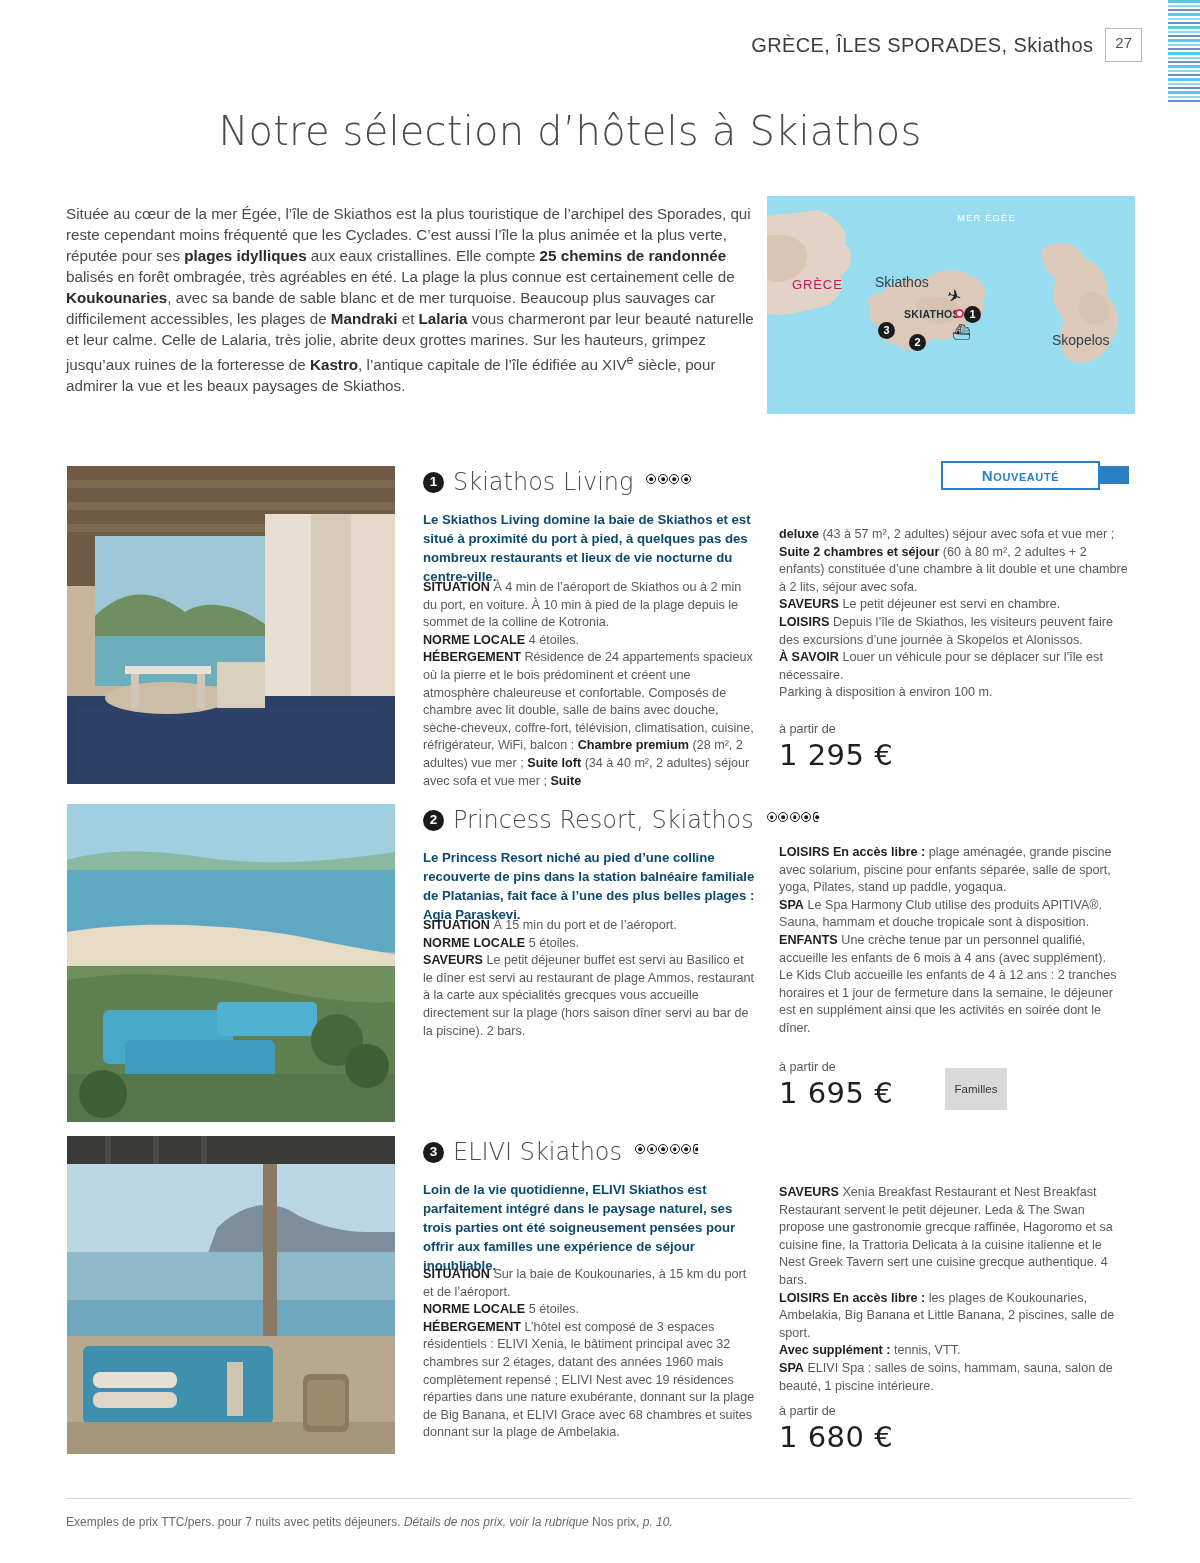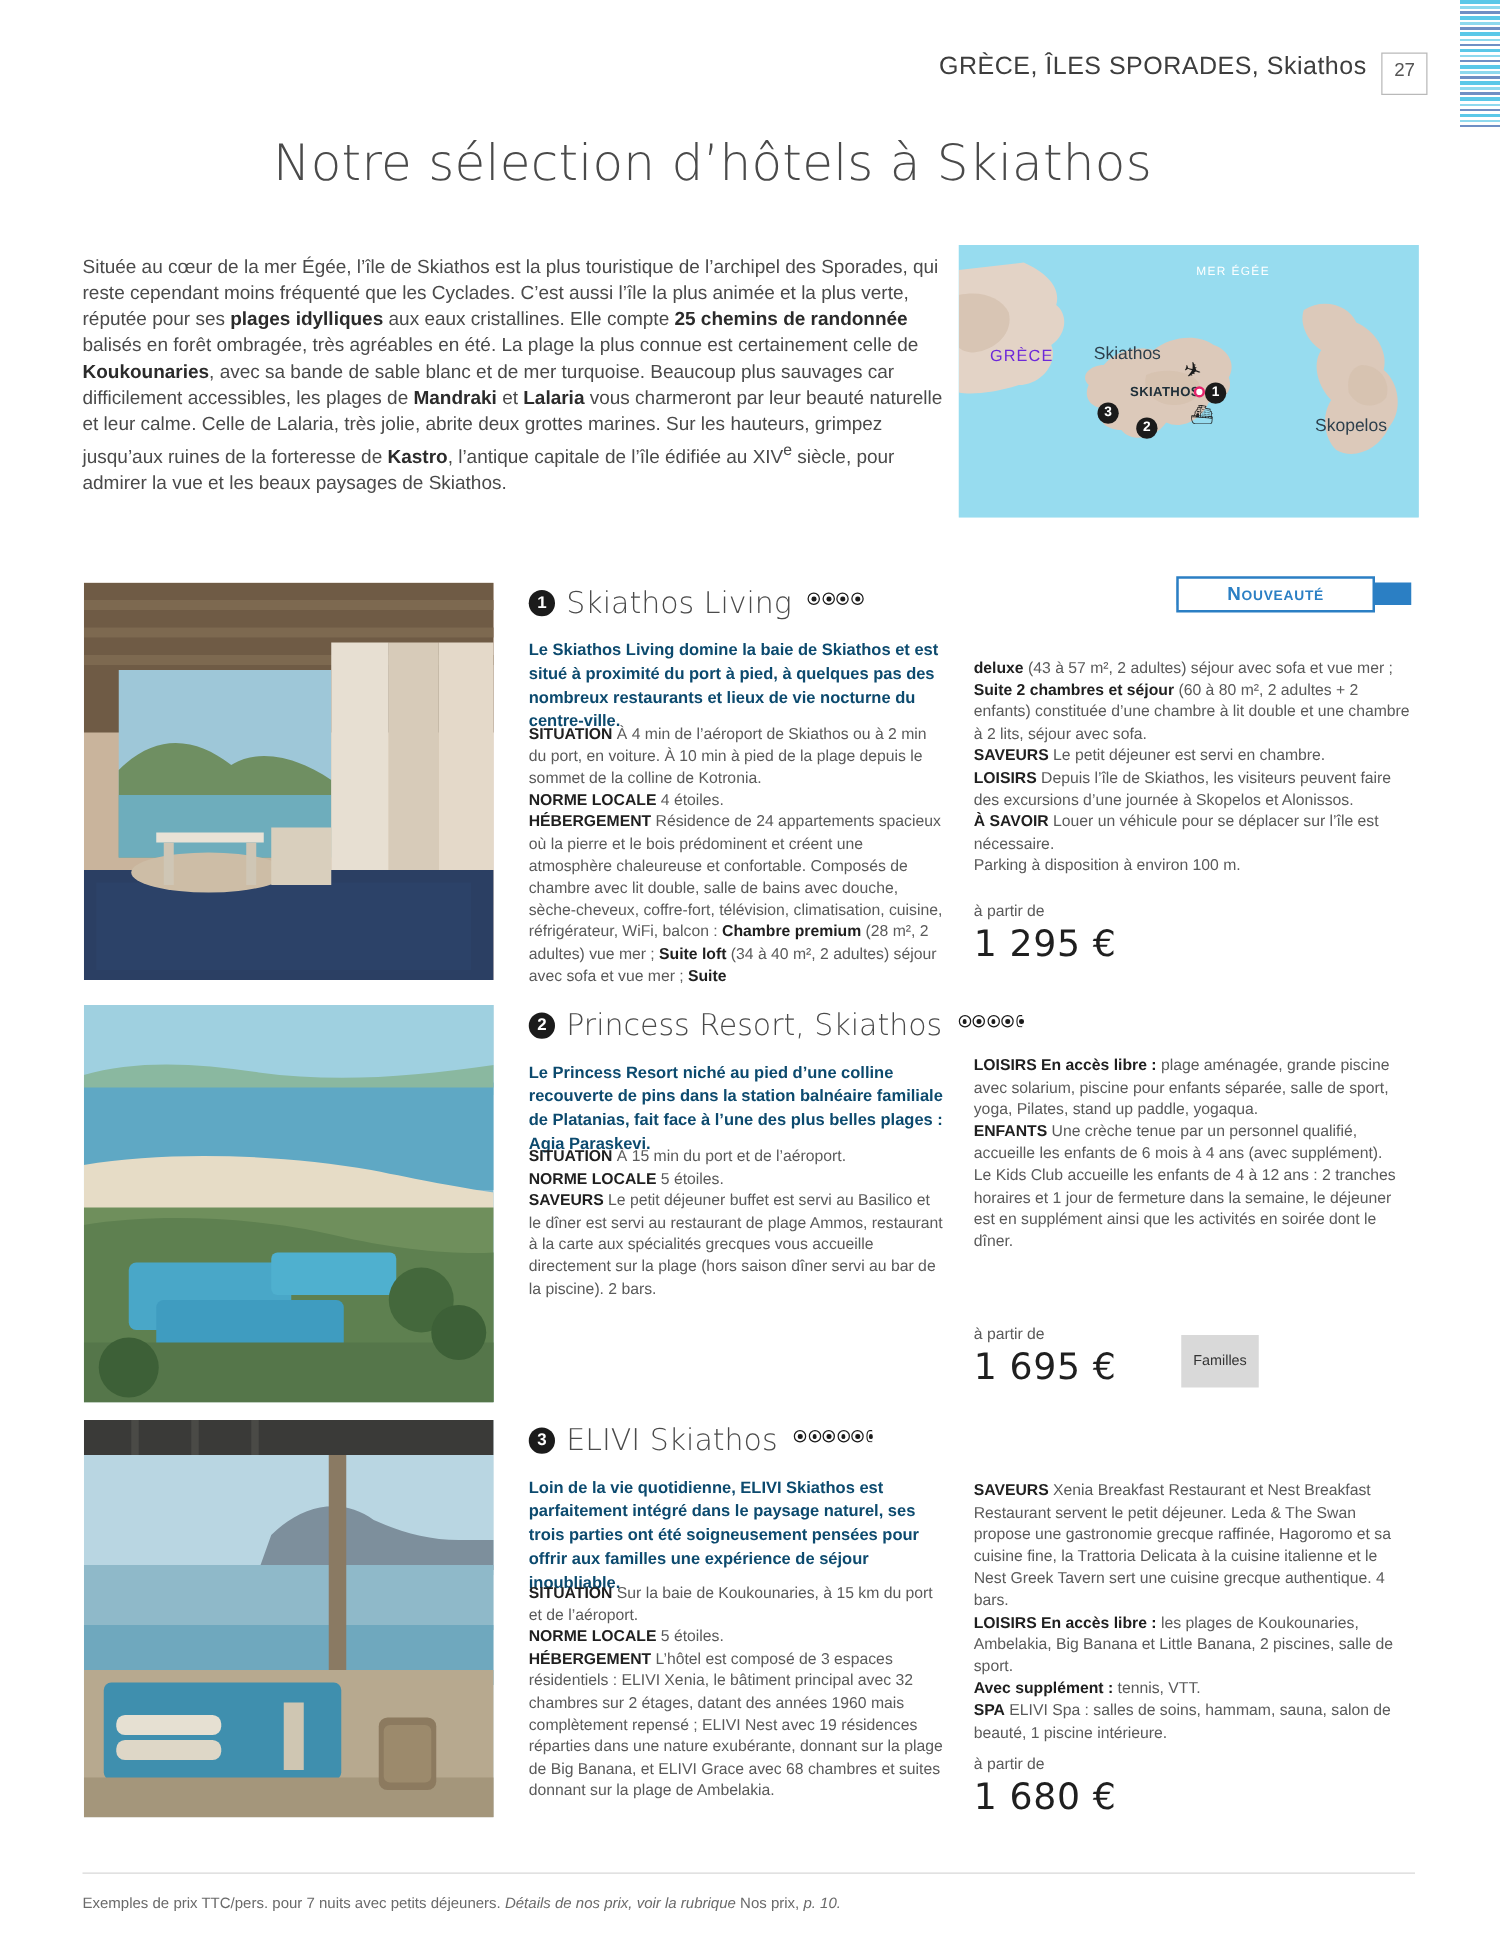--- a/index.html
+++ b/index.html
@@ -22,22 +22,22 @@
         #ffffff 3px, #ffffff 5px,
         #8fd9ee 5px, #8fd9ee 7px,
         #ffffff 7px, #ffffff 9px,
         #6f8fc4 9px, #6f8fc4 11px,
         #ffffff 11px, #ffffff 13px
       );
   }
 
   
   .header {
-    position: absolute; top: 42px; right: 58px;
-    display: flex; gap: 12px;
+    position: absolute; top: 28px; right: 58px;
+    display: flex; align-items: center; gap: 12px;
   }
   .header-title {
     font-size: 20px; letter-spacing: .4px; color: #3d3d3d;
     font-weight: 400; white-space: nowrap;
   }
   .page-num {
     border: 1px solid #b9b9b9; color: #555;
     font-size: 15px; line-height: 1;
     padding: 6px 9px 11px; min-width: 30px; text-align: center;
   }
@@ -63,21 +63,21 @@
     position: absolute; top: 196px; left: 767px;
     width: 368px; height: 218px;
     background: #97dcef; overflow: hidden;
   }
   .map svg { display:block; width: 368px; height: 218px; }
   .map-label {
     position: absolute; font-family: "Liberation Sans", sans-serif;
     color: #2a3b46; pointer-events: none;
   }
   .lbl-mer { top: 16px; left: 190px; font-size: 9.5px; letter-spacing: 1.1px; color: #ffffff; }
-  .lbl-grece { top: 81px; left: 25px; font-size: 13px; letter-spacing: .9px; color: #6d28d9; }
+  .lbl-grece { top: 81px; left: 25px; font-size: 13px; letter-spacing: .9px; color: #be185d; }
   .lbl-skiathos-isl { top: 78px; left: 108px; font-size: 14px; color: #2d3f4c; }
   .lbl-skiathos-town { top: 112px; left: 137px; font-size: 10.5px; font-weight: 700; letter-spacing: .3px; color: #20303a; }
   .lbl-skopelos { top: 136px; left: 285px; font-size: 14px; color: #2d3f4c; }
   .map-pin {
     position: absolute; width: 17px; height: 17px; border-radius: 50%;
     background: #1b1b1b; color: #fff; font-size: 11px; font-weight: 700;
     display: flex; align-items: center; justify-content: center;
     line-height: 1;
   }
   .pin1 { top: 110px; left: 197px; }
@@ -352,20 +352,22 @@
          <span>À 15 min du port et de l’aéroport.</span></p>
       <p><b>NORME LOCALE</b>
          <span>5 étoiles.</span></p>
       <p><b>SAVEURS</b>
          <span>Le petit déjeuner buffet est servi au Basilico et le dîner est servi au restaurant de plage Ammos, restaurant à la carte aux spécialités grecques vous accueille directement sur la plage (hors saison dîner servi au bar de la piscine). 2 bars.</span></p>
     </div>
 
     <div class="col-right" style="top:40px;">
       <p><b>LOISIRS En accès libre :</b>
          <span>plage aménagée, grande piscine avec solarium, piscine pour enfants séparée, salle de sport, yoga, Pilates, stand up paddle, yogaqua.</span></p>
+      <p><b>SPA</b>
+         <span>Le Spa Harmony Club utilise des produits APITIVA®. Sauna, hammam et douche tropicale sont à disposition.</span></p>
       <p><b>ENFANTS</b>
          <span>Une crèche tenue par un personnel qualifié, accueille les enfants de 6 mois à 4 ans (avec supplément).</span></p>
       <p><span>Le Kids Club accueille les enfants de 4 à 12 ans : 2 tranches horaires et 1 jour de fermeture dans la semaine, le déjeuner est en supplément ainsi que les activités en soirée dont le dîner.</span></p>
     </div>
 
     <div class="price-wrap" style="top:256px;">
       <div class="price-from">à partir de</div>
       <div class="price-val">1 695 €</div>
     </div>
     <div class="tag-familles" style="top:264px;">Familles</div>

